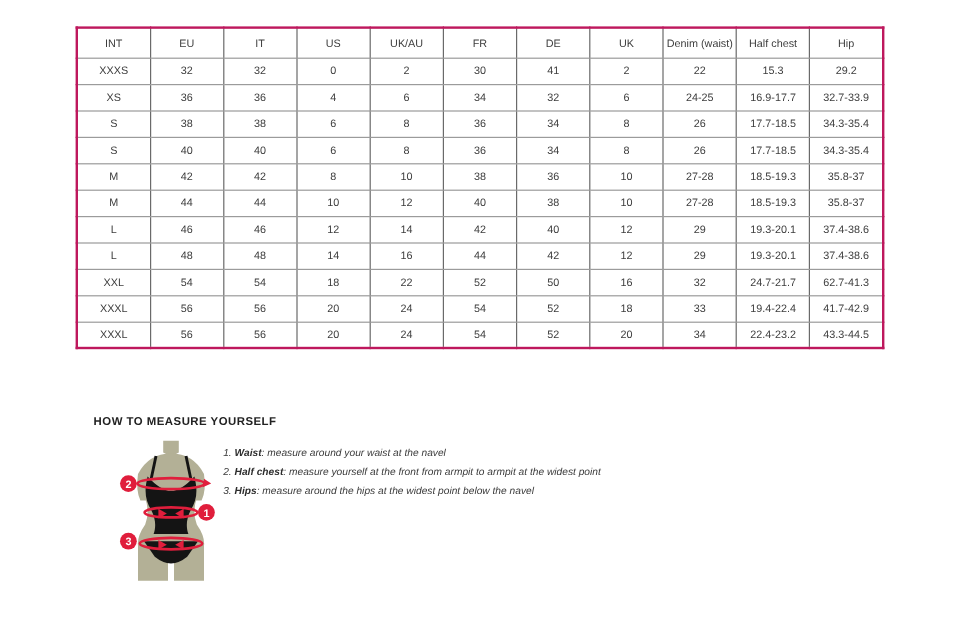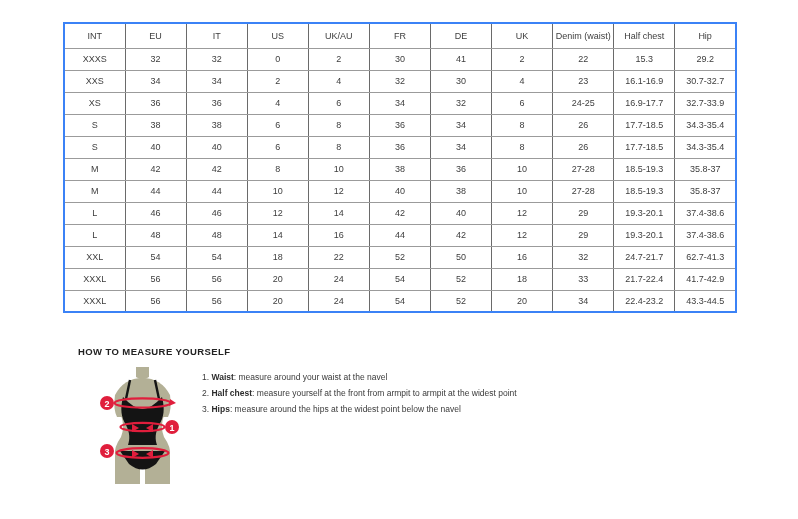--- a/index.html
+++ b/index.html
@@ -12,21 +12,21 @@
     overflow: hidden;
   }
   .page { position: relative; width: 798px; height: 519px; background:#fff; }
 
   
   .size-table {
     position: absolute; left: 63px; top: 22px;
     width: 674px;
     border-collapse: collapse;
     table-layout: fixed;
-    border: 2px solid #3b82f6;
+    border: 2px solid #be185d;
     font-size: 9px;
   }
   .size-table th, .size-table td {
     border-left: 1px solid #6a6a6a;
     border-right: 1px solid #6a6a6a;
     border-top: 1px solid #9b9b9b;
     border-bottom: 1px solid #9b9b9b;
     text-align: center;
     vertical-align: middle;
     font-weight: normal;
@@ -50,24 +50,24 @@
   }
   .measure-content { display: flex; margin-top: 10px; }
   .figure {
     width: 88px; height: 118px;
     margin-left: 20px;
     flex: 0 0 auto;
   }
   .figure svg { display: block; width: 88px; height: 118px; }
   .measure-list {
     list-style: none;
-    margin-left: 16px;
     margin-top: 2px;
     font-size: 8.5px;
     color: #3a3a3a;
+    font-style: italic;
   }
   .measure-list li { line-height: 16px; white-space: nowrap; }
   .measure-list b { color: #2d2d2d; }
 
   .red-fill   { fill: var(--accent-red, #e01e3c); }
   .red-stroke { stroke: var(--accent-red, #e01e3c); }
   .body-fill  { fill: var(--mannequin, #b3b096); }
   .garment-fill { fill: var(--garment, #141414); }
   .garment-stroke { stroke: var(--garment, #141414); }
   .badge-num { font-family: "Liberation Sans", sans-serif; font-size: 9px; font-weight: bold; fill: #ffffff; }
@@ -101,33 +101,20 @@
           <td>0</td>
           <td>2</td>
           <td>30</td>
           <td>41</td>
           <td>2</td>
           <td>22</td>
           <td>15.3</td>
           <td>29.2</td>
         </tr>
         <tr>
-          <td>XXS</td>
-          <td>34</td>
-          <td>34</td>
-          <td>2</td>
-          <td>4</td>
-          <td>32</td>
-          <td>30</td>
-          <td>4</td>
-          <td>23</td>
-          <td>16.1-16.9</td>
-          <td>30.7-32.7</td>
-        </tr>
-        <tr>
           <td>XS</td>
           <td>36</td>
           <td>36</td>
           <td>4</td>
           <td>6</td>
           <td>34</td>
           <td>32</td>
           <td>6</td>
           <td>24-25</td>
           <td>16.9-17.7</td>
@@ -227,21 +214,21 @@
         <tr>
           <td>XXXL</td>
           <td>56</td>
           <td>56</td>
           <td>20</td>
           <td>24</td>
           <td>54</td>
           <td>52</td>
           <td>18</td>
           <td>33</td>
-          <td>21.7-22.4</td>
+          <td>19.4-22.4</td>
           <td>41.7-42.9</td>
         </tr>
         <tr>
           <td>XXXL</td>
           <td>56</td>
           <td>56</td>
           <td>20</td>
           <td>24</td>
           <td>54</td>
           <td>52</td>

